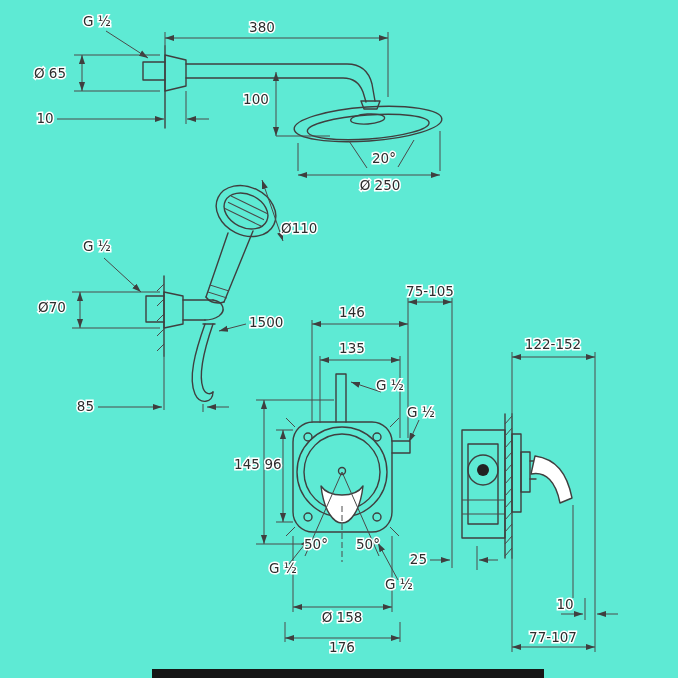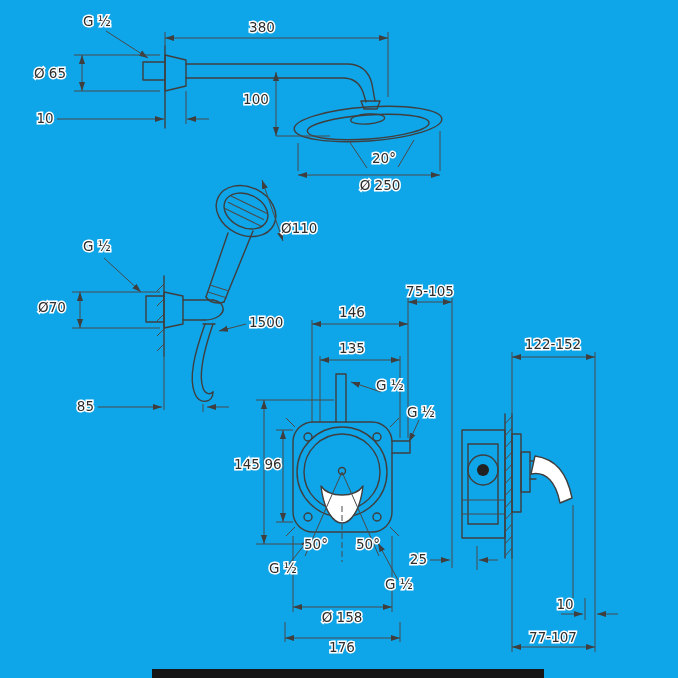--- a/index.html
+++ b/index.html
@@ -1,17 +1,17 @@
 <!DOCTYPE html>
 <html><head>
 <meta charset="utf-8">
 <style>
   html,body{margin:0;padding:0;background:#e9e9e9;}
   .stage{
-    width:678px;height:678px;background:#0ea5e9;position:relative;margin:0 auto;
+    width:678px;height:678px;background:#5eead4;position:relative;margin:0 auto;
     font-family:"DejaVu Sans", sans-serif;overflow:hidden;
   }
   svg{position:absolute;left:0;top:0;}
   .s{stroke:#3f3f3f;stroke-width:1.4;fill:none;stroke-linecap:round;stroke-linejoin:round;}
   .d{stroke:#4a4a4a;stroke-width:1;fill:none;}
   .dash{stroke:#4a4a4a;stroke-width:1;fill:none;stroke-dasharray:6 3;}
   .fillw{fill:#ffffff;}
   .filld{fill:#222222;stroke:none;}
   text.t{
     font-family:"DejaVu Sans", sans-serif;

